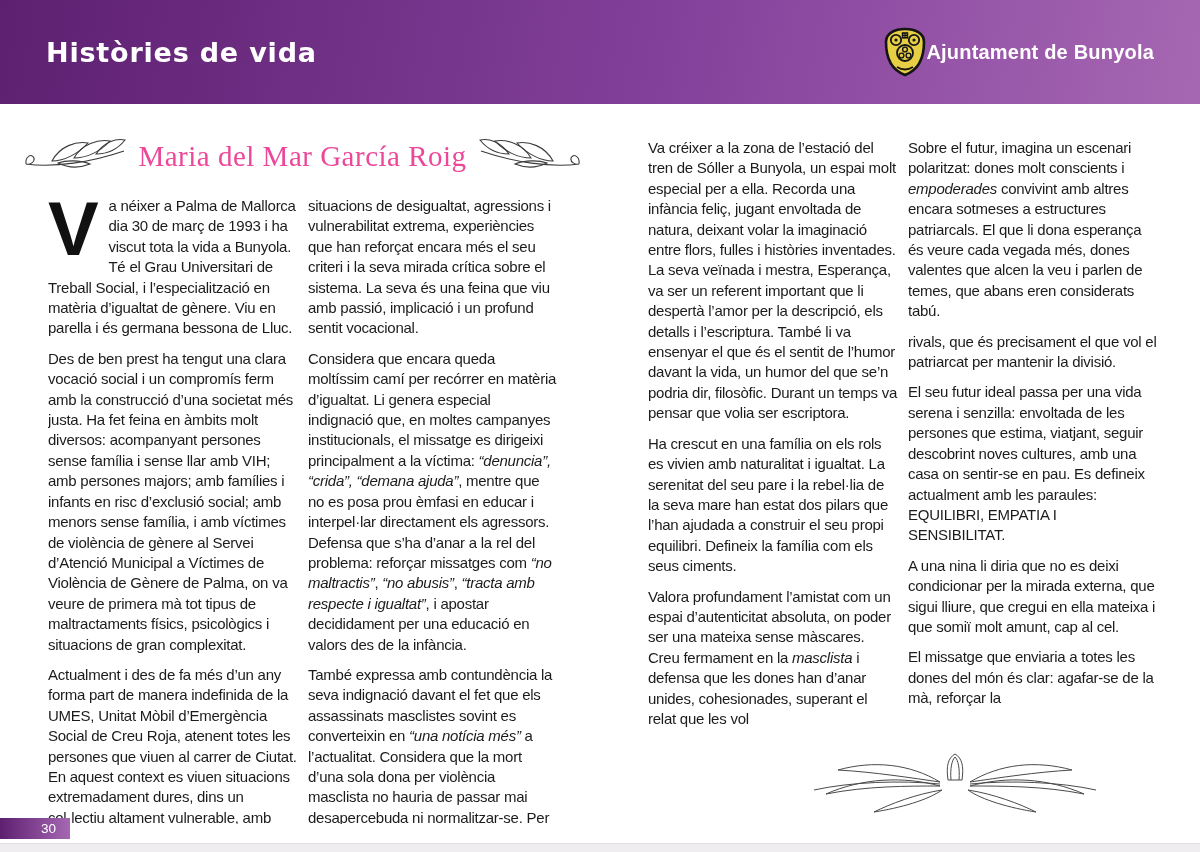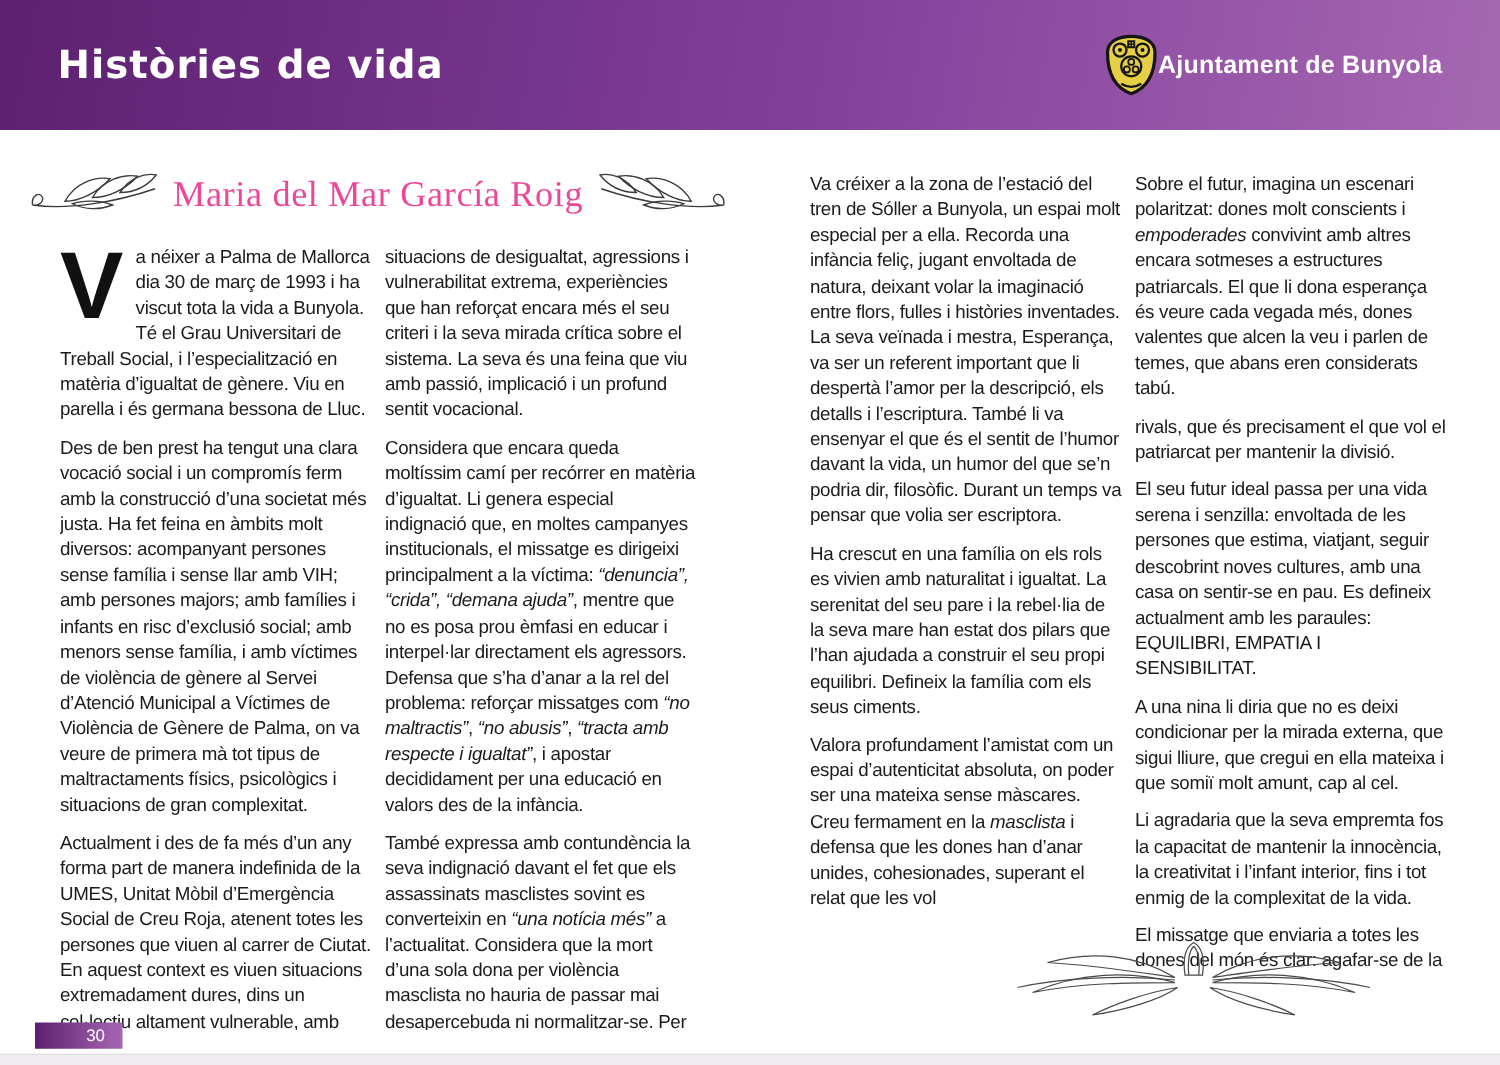--- a/index.html
+++ b/index.html
@@ -9,21 +9,21 @@
     font-family:"Liberation Sans",sans-serif;color:#1b1b1b;
   }
   
   .header{
     position:absolute;left:0;top:0;width:1200px;height:104px;
     background:linear-gradient(100deg,var(--purple-dark,#5d2070) 0%,var(--purple-mid,#83409b) 55%,var(--purple-light,#a667b2) 100%);
     display:flex;align-items:center;justify-content:space-between;
     box-sizing:border-box;padding:0 46px;
   }
   .header-title{
-    color:#fff;font-size:31px;font-weight:bold;letter-spacing:.8px;
+    color:#fff;font-size:27px;font-weight:bold;letter-spacing:.8px;
     font-family:"DejaVu Sans","Liberation Sans",sans-serif;
     text-align:center;
   }
   .brand{display:flex;align-items:center;}
   .brand-name{color:#fff;font-size:20px;font-weight:bold;letter-spacing:.2px;}
   
   .title-row{
     position:absolute;left:30px;top:132px;width:545px;height:48px;
     display:flex;align-items:center;justify-content:center;gap:12px;
   }
@@ -46,21 +46,21 @@
   #col4{left:908px;top:138px;width:249px;height:640px;}
   .dropcap{
     float:left;font-size:76px;line-height:62px;padding:2px 10px 0 0;
     font-weight:bold;color:#111;
   }
   
   .page-num{
     position:absolute;left:0;top:818px;width:70px;height:21px;
     background:linear-gradient(90deg,var(--purple-dark,#5d2070),var(--purple-light,#a667b2));
     color:#fff;font-size:13.5px;display:flex;align-items:center;justify-content:flex-end;
-    box-sizing:border-box;padding-right:14px;margin-left:28px;
+    box-sizing:border-box;padding-right:14px;
   }
   .bottom-strip{
     position:absolute;left:0;bottom:0;width:1200px;height:8px;background:#efedef;
     border-top:1px solid #e2dfe2;
   }
   .flourish{position:absolute;left:790px;top:750px;}
   svg{display:block;}
 </style>
 </head>
 <body>
@@ -129,21 +129,20 @@
   <div class="col" id="col3">
       <p><span>Va créixer a la zona de l’estació del tren de Sóller a Bunyola, un espai molt especial per a ella. Recorda una infància feliç, jugant envoltada de natura, deixant volar la imaginació entre flors, fulles i històries inventades. La seva veïnada i mestra, Esperança, va ser un referent important que li despertà l’amor per la descripció, els detalls i l’escriptura. També li va ensenyar el que és el sentit de l’humor davant la vida, un humor del que se’n podria dir, filosòfic. Durant un temps va pensar que volia ser escriptora.</span></p>
       <p><span>Ha crescut en una família on els rols es vivien amb naturalitat i igualtat. La serenitat del seu pare i la rebel·lia de la seva mare han estat dos pilars que l’han ajudada a construir el seu propi equilibri. Defineix la família com els seus ciments.</span></p>
       <p><span>Valora profundament l’amistat com un espai d’autenticitat absoluta, on poder ser una mateixa sense màscares. Creu fermament en la </span><span class="it">masclista</span><span> i defensa que les dones han d’anar unides, cohesionades, superant el relat que les vol</span></p>
     </div>
   <div class="col" id="col4">
       <p><span>Sobre el futur, imagina un escenari polaritzat: dones molt conscients i </span><span class="it">empoderades</span><span> convivint amb altres encara sotmeses a estructures patriarcals. El que li dona esperança és veure cada vegada més, dones valentes que alcen la veu i parlen de temes, que abans eren considerats tabú.</span></p>
       <p><span>rivals, que és precisament el que vol el patriarcat per mantenir la divisió.</span></p>
       <p><span>El seu futur ideal passa per una vida serena i senzilla: envoltada de les persones que estima, viatjant, seguir descobrint noves cultures, amb una casa on sentir-se en pau. Es defineix actualment amb les paraules: EQUILIBRI, EMPATIA I SENSIBILITAT.</span></p>
       <p><span>A una nina li diria que no es deixi condicionar per la mirada externa, que sigui lliure, que cregui en ella mateixa i que somiï molt amunt, cap al cel.</span></p>
-      <p><span>Li agradaria que la seva empremta fos la capacitat de mantenir la innocència, la creativitat i l’infant interior, fins i tot enmig de la complexitat de la vida.</span></p>
       <p><span>El missatge que enviaria a totes les dones del món és clar: agafar-se de la mà, reforçar la </span></p>
     </div>
 
   <div class="flourish">
     <svg width="330" height="66" viewBox="0 0 330 66">
       <g fill="none" stroke="#4a4a4a" stroke-width="1">
         <path d="M158 30 C156 16 158 8 165 4 C172 8 174 16 172 30 Z"></path>
         <path d="M161 30 C160 18 162 10 165 7 M169 30 C170 18 168 10 165 7"></path>
         <path d="M150 32 C120 14 84 10 48 20 C84 22 122 28 150 32 Z"></path>
         <path d="M150 36 C114 26 72 28 36 44 C76 36 118 36 150 36 Z"></path>

